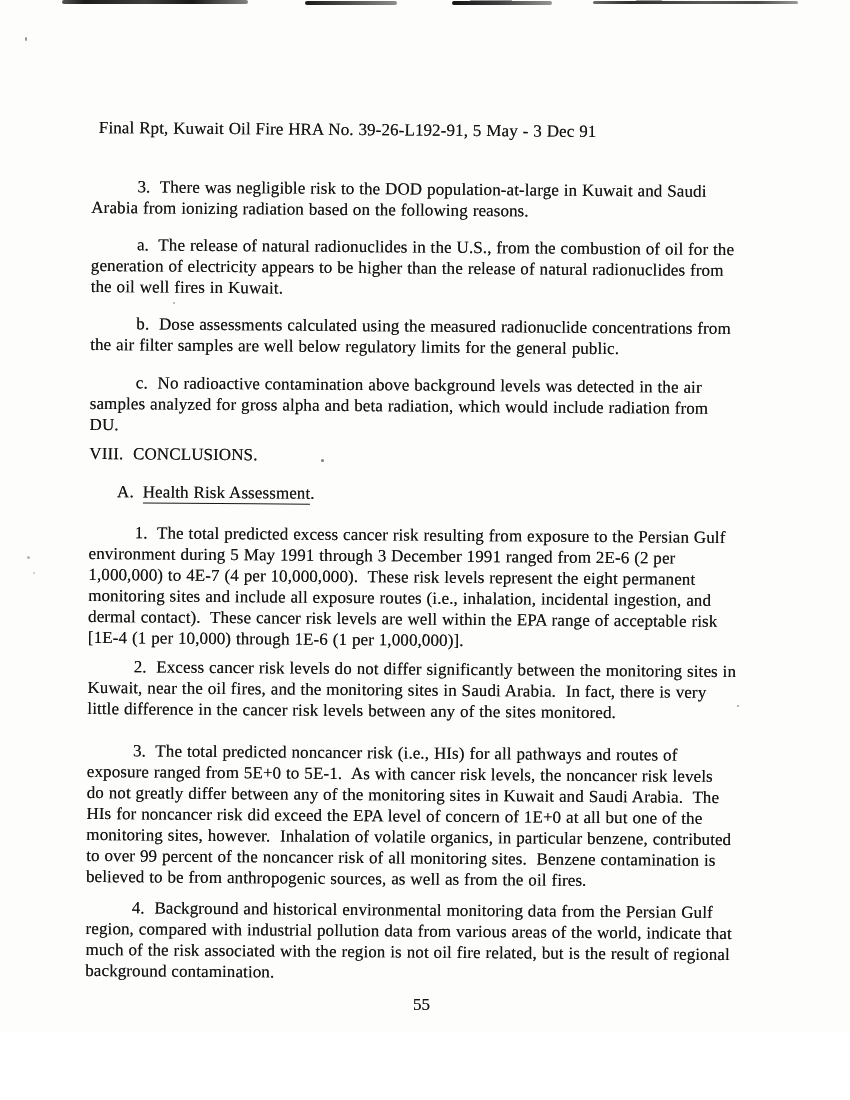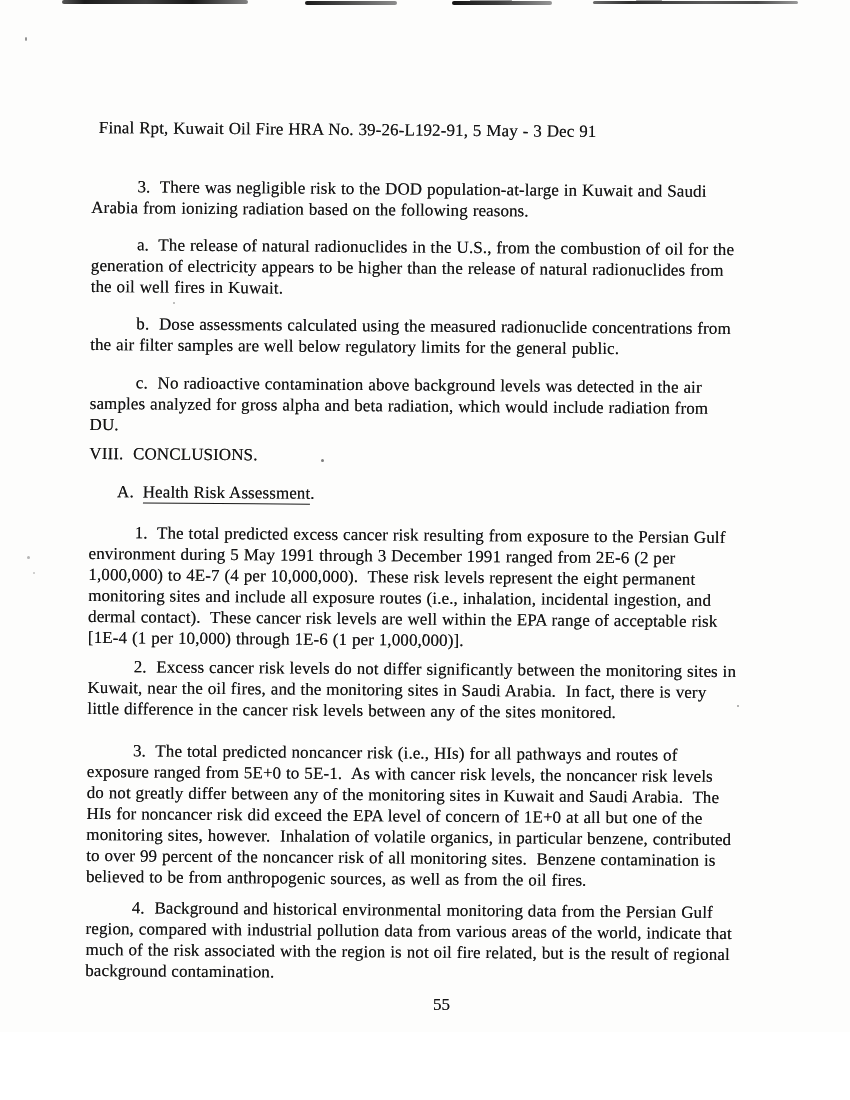--- a/index.html
+++ b/index.html
@@ -51,21 +51,20 @@
     border-bottom: 1.4px solid #1a1a1a;
     padding-bottom: 1px;
   }
   .pagenum {
     position: absolute;
     left: 413px;
     top: 994px;
     font-size: 17px;
     line-height: 21px;
     text-shadow: 0 0 0.5px rgba(15,15,15,0.75);
-    margin-left: 20px;
   }
   
   .streak { position: absolute; border-radius: 2px; }
   .s1 { left: 62px;  top: 0px; width: 186px; height: 4px;
         background: linear-gradient(90deg, #555 0%, #1d1d1d 12%, #3e3e3e 45%, #191919 70%, #838383 100%); }
   .s2 { left: 305px; top: 1px; width: 92px;  height: 4px;
         background: linear-gradient(90deg, #1b1b1b 0%, #454545 40%, #8d8d8d 100%); }
   .s3 { left: 452px; top: 1px; width: 100px; height: 4px;
         background: linear-gradient(90deg, #141414 0%, #3c3c3c 45%, #969696 100%); }
   .s4 { left: 593px; top: 1px; width: 205px; height: 3px;

